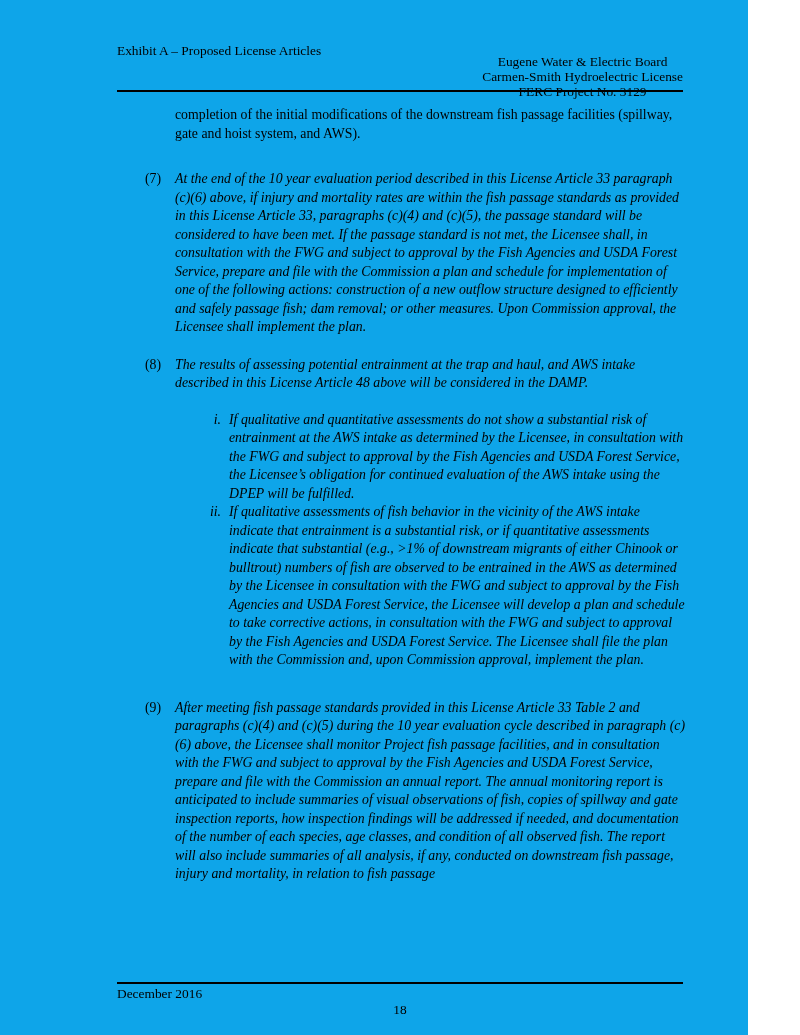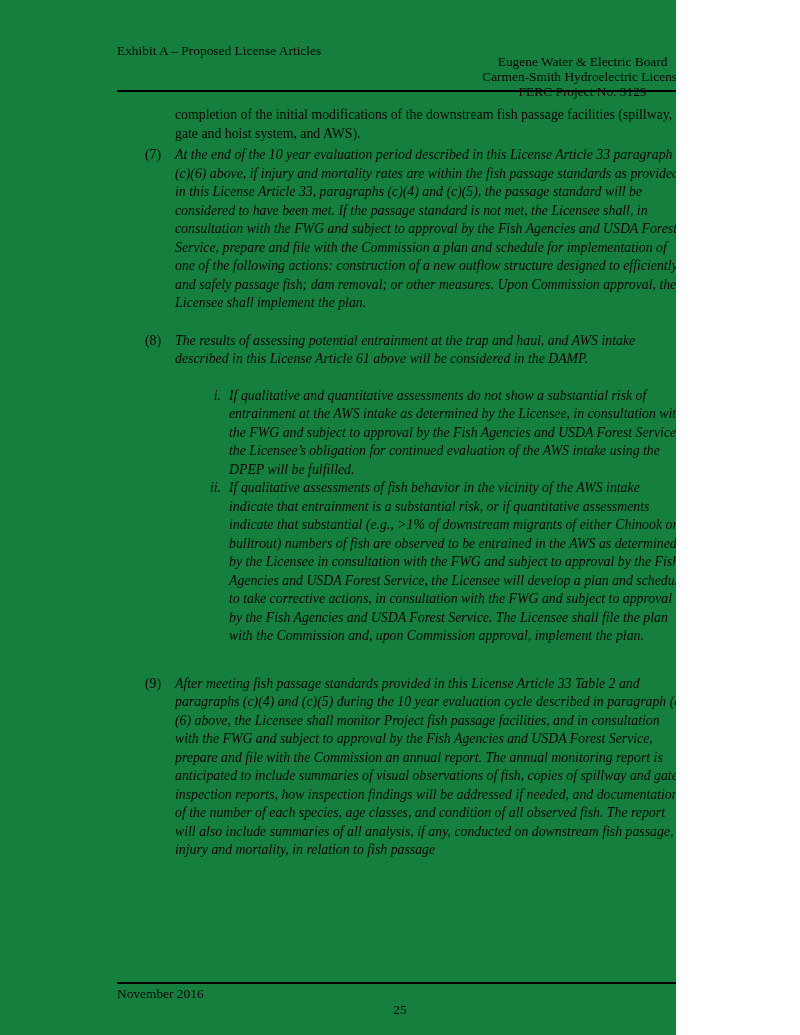--- a/index.html
+++ b/index.html
@@ -6,23 +6,23 @@
   html, body { background: #ffffff; }
   body {
     width: 800px;
     height: 1035px;
     font-family: "Liberation Serif", "DejaVu Serif", serif;
     color: #000000;
     position: relative;
   }
   .page {
     position: relative;
-    width: 676px;
+    width: 748px;
     height: 1035px;
-    background: #15803d;
+    background: #0ea5e9;
     overflow: hidden;
   }
   
   .header {
     position: absolute;
     top: 43px;
     left: 117px;
     width: 566px;
     display: flex;
     justify-content: space-between;
@@ -44,21 +44,21 @@
     position: absolute;
     top: 106px;
     left: 145px;
     width: 541px;
     font-size: 13.8px;
     line-height: 18.5px;
     text-align: left;
   }
   .intro {
     margin-left: 30px;
-    margin-bottom: 3px;
+    margin-bottom: 27px;
   }
   .item {
     display: flex;
     margin-bottom: 19px;
   }
   .item .num {
     width: 30px;
     flex-shrink: 0;
   }
   .item .text { flex: 1; font-style: italic; }
@@ -122,21 +122,21 @@
     <p class="intro">completion of the initial modifications of the downstream fish passage facilities (spillway, gate and hoist system, and AWS).</p>
 
     <div class="item">
       <span class="num">(7)</span>
       <div class="text">At the end of the 10 year evaluation period described in this License Article 33 paragraph (c)(6) above, if injury and mortality rates are within the fish passage standards as provided in this License Article 33, paragraphs (c)(4) and (c)(5), the passage standard will be considered to have been met. If the passage standard is not met, the Licensee shall, in consultation with the FWG and subject to approval by the Fish Agencies and USDA Forest Service, prepare and file with the Commission a plan and schedule for implementation of one of the following actions: construction of a new outflow structure designed to efficiently and safely passage fish; dam removal; or other measures.  Upon Commission approval, the Licensee shall implement the plan.</div>
     </div>
 
     <div class="item">
       <span class="num">(8)</span>
       <div class="text">
-        <div>The results of assessing potential entrainment at the trap and haul, and AWS intake described in this License Article 61 above will be considered in the DAMP.</div>
+        <div>The results of assessing potential entrainment at the trap and haul, and AWS intake described in this License Article 48 above will be considered in the DAMP.</div>
         <div class="subitems">
           <div class="subitem">
             <span class="subnum">i.</span>
             <div class="subtext">If qualitative and quantitative assessments do not show a substantial risk of entrainment at the AWS intake as determined by the Licensee, in consultation with the FWG and subject to approval by the Fish Agencies and USDA Forest Service, the Licensee’s obligation for continued evaluation of the AWS intake using the DPEP will be fulfilled.</div>
           </div>
           <div class="subitem">
             <span class="subnum">ii.</span>
             <div class="subtext">If qualitative assessments of fish behavior in the vicinity of the AWS intake indicate that entrainment is a substantial risk, or if quantitative assessments indicate that substantial (e.g., &gt;1% of downstream migrants of either Chinook or bulltrout) numbers of fish are observed to be entrained in the AWS as determined by the Licensee in consultation with the FWG and subject to approval by the Fish Agencies and USDA Forest Service, the Licensee will develop a plan and schedule to take corrective actions, in consultation with the FWG and subject to approval by the Fish Agencies and USDA Forest Service.  The Licensee shall file the plan with the Commission and, upon Commission approval, implement the plan.</div>
           </div>
         </div>
@@ -144,16 +144,16 @@
     </div>
 
     <div class="item mt-extra">
       <span class="num">(9)</span>
       <div class="text">After meeting fish passage standards provided in this License Article 33 Table 2 and paragraphs (c)(4) and (c)(5) during the 10 year evaluation cycle described in paragraph (c)(6) above, the Licensee shall monitor Project fish passage facilities, and in consultation with the FWG and subject to approval by the Fish Agencies and USDA Forest Service, prepare and file with the Commission an annual report. The annual monitoring report is anticipated to include summaries of visual observations of fish, copies of spillway and gate inspection reports, how inspection findings will be addressed if needed, and documentation of the number of each species, age classes, and condition of all observed fish.  The report will also include summaries of all analysis, if any, conducted on downstream fish passage, injury and mortality, in relation to fish passage</div>
     </div>
 
   </div>
 
   <div class="footer-rule"></div>
-  <div class="footer-date">November 2016</div>
-  <div class="footer-page">25</div>
+  <div class="footer-date">December 2016</div>
+  <div class="footer-page">18</div>
 
 </div>
 
 </body></html>

